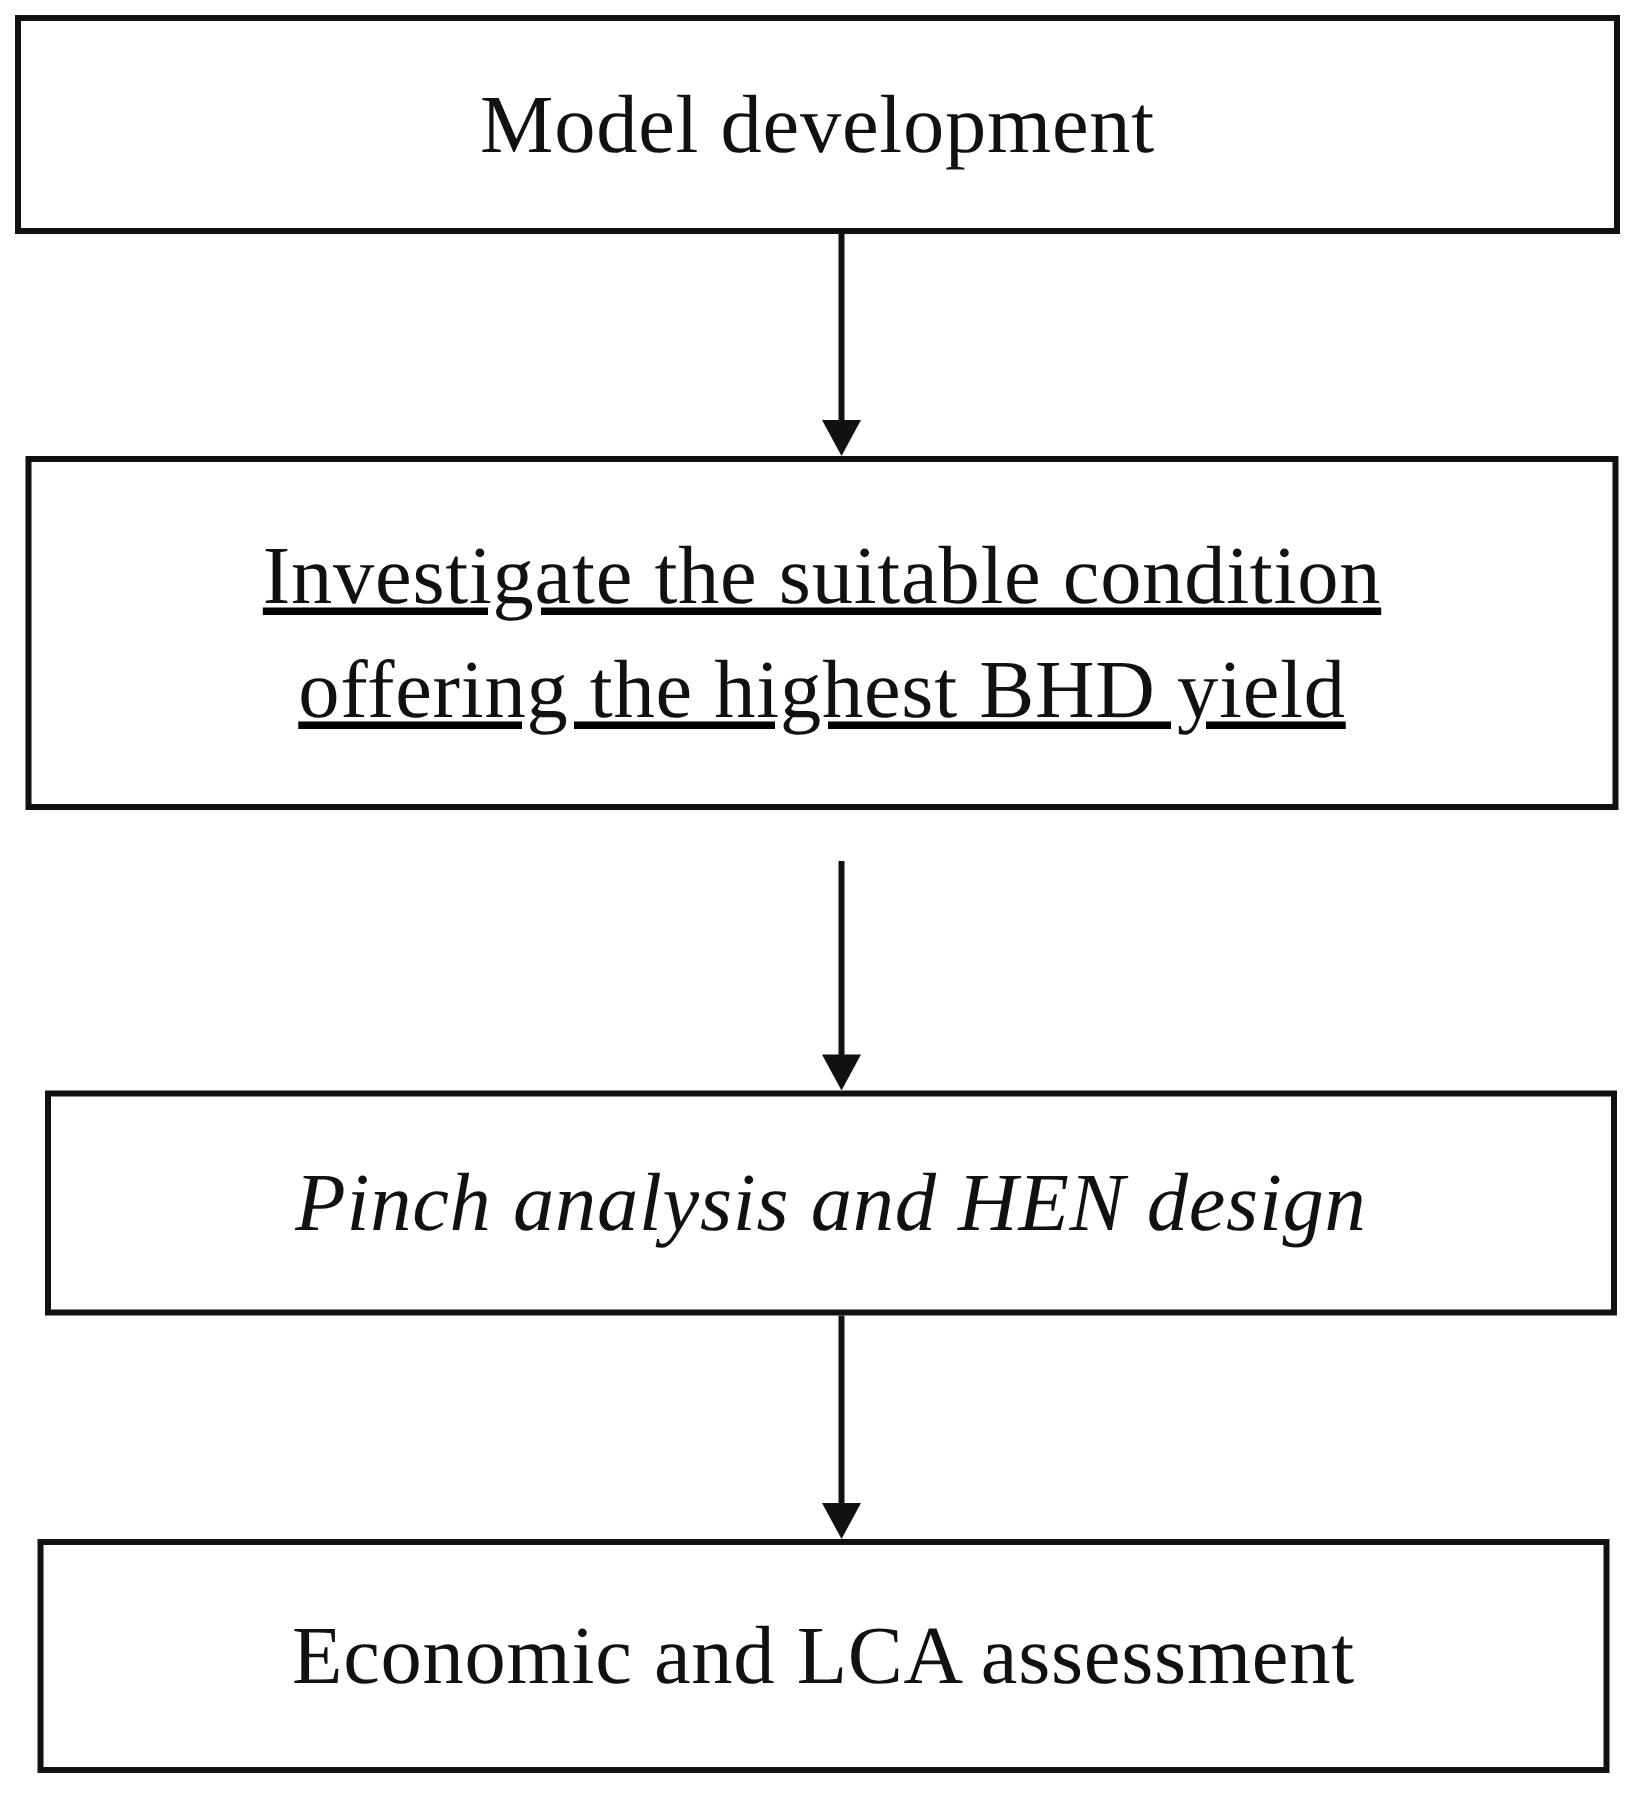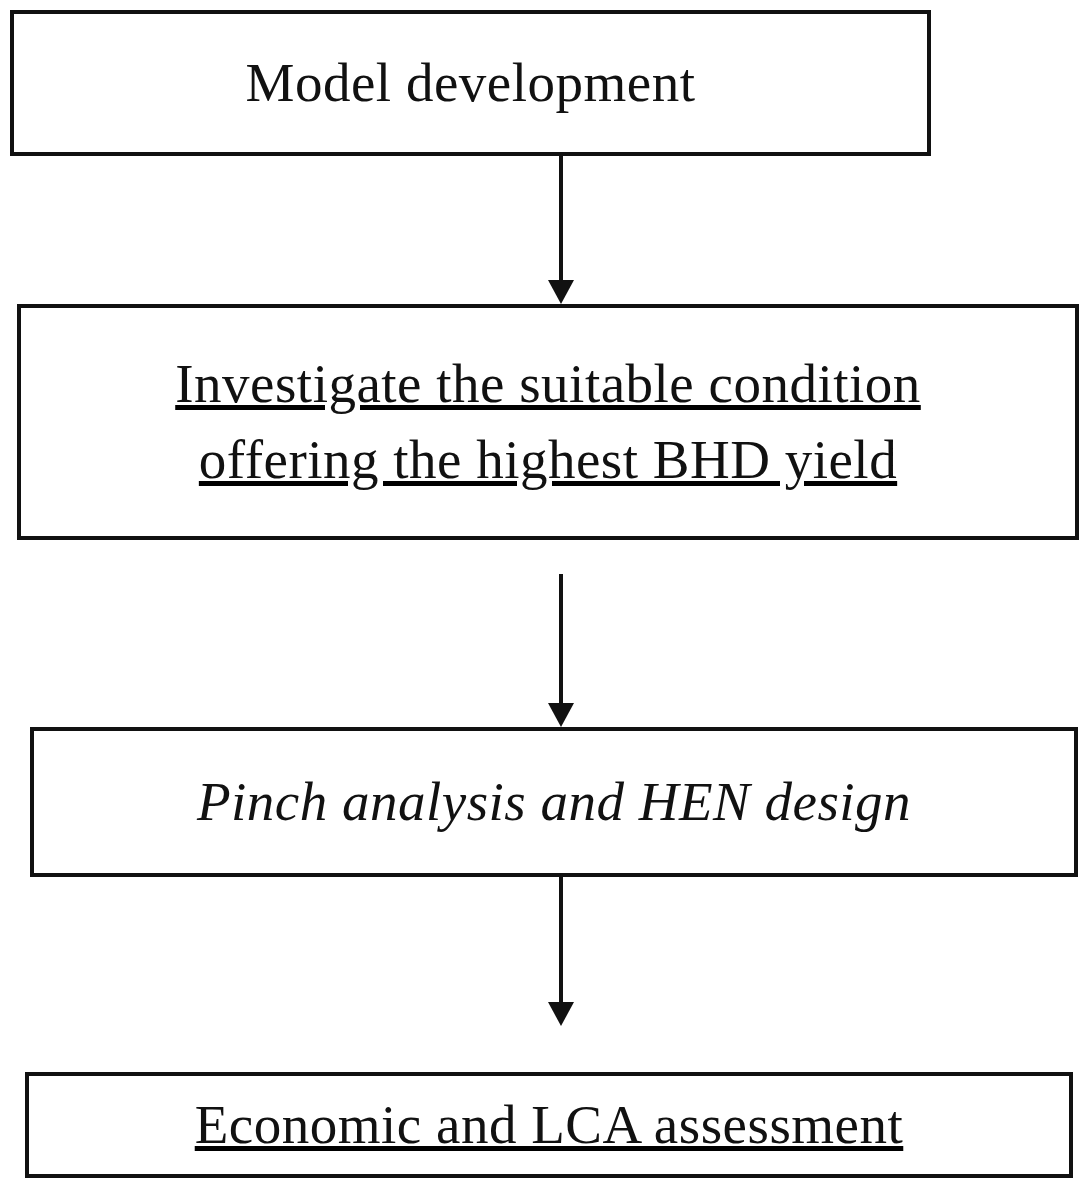--- a/index.html
+++ b/index.html
@@ -55,21 +55,21 @@
     border-left: 13px solid transparent;
     border-right: 13px solid transparent;
     border-top: 24px solid #111111;
   }
 </style>
 </head>
 <body>
 
 <div class="canvas">
 
-  <div class="flow-box" style="left:10px; top:10px; width:921px; height:146px;">
+  <div class="flow-box" style="left:10px; top:10px; width:1070px; height:146px;">
     <span class="flow-label">Model development</span>
   </div>
 
   <div class="arrow" style="top:156px; height:148px;">
     <div class="arrow-stem"></div>
     <div class="arrow-head"></div>
   </div>
 
   <div class="flow-box" style="left:17px; top:304px; width:1062px; height:236px;text-decoration:underline;">
     <span class="flow-label">Investigate the suitable condition
@@ -83,17 +83,17 @@
 
   <div class="flow-box" style="left:30px; top:727px; width:1048px; height:150px;font-style:italic;">
     <span class="flow-label">Pinch analysis and HEN design</span>
   </div>
 
   <div class="arrow" style="top:877px; height:149px;">
     <div class="arrow-stem"></div>
     <div class="arrow-head"></div>
   </div>
 
-  <div class="flow-box" style="left:25px; top:1072px; width:1048px; height:106px;text-decoration:underline;">
+  <div class="flow-box" style="left:25px; top:1026px; width:1048px; height:156px;">
     <span class="flow-label">Economic and LCA assessment</span>
   </div>
 
 </div>
 
 </body></html>

